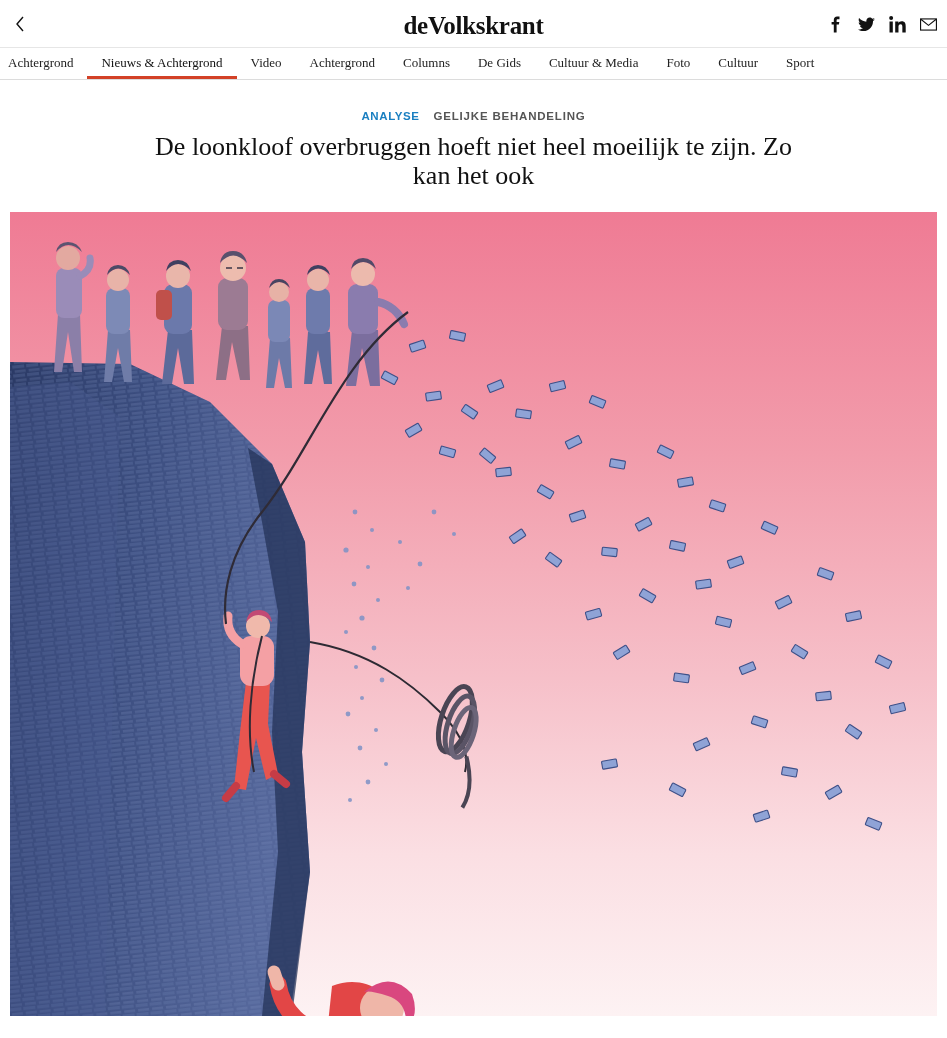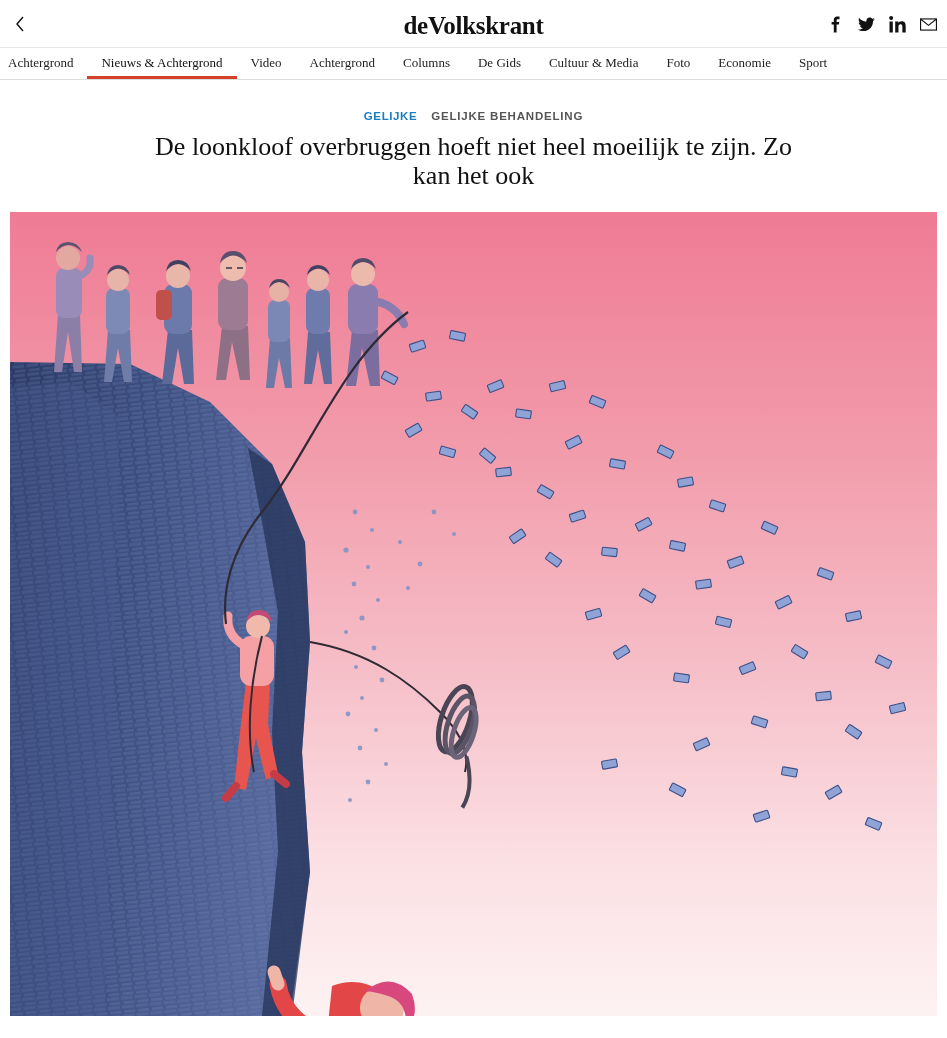--- a/index.html
+++ b/index.html
@@ -184,30 +184,30 @@
   <div class="nav-item">
       <span>De Gids</span>
     </div>
   <div class="nav-item">
       <span>Cultuur &amp; Media</span>
     </div>
   <div class="nav-item">
       <span>Foto</span>
     </div>
   <div class="nav-item">
-      <span>Economie</span>
+      <span>Cultuur</span>
     </div>
   <div class="nav-item">
       <span>Sport</span>
     </div>
 </div>
 
 <div class="article">
   <div class="kicker">
-    <span class="analyse">GELIJKE</span><span class="topic">GELIJKE BEHANDELING</span>
+    <span class="analyse">ANALYSE</span><span class="topic">GELIJKE BEHANDELING</span>
   </div>
   <h1 class="headline">De loonkloof overbruggen hoeft niet heel moeilijk te zijn. Zo kan het ook</h1>
 </div>
 
 <div class="figure">
   <div class="figure-inner">
     <svg viewBox="0 0 927 804" preserveAspectRatio="none">
       <defs>
         <linearGradient id="sky" x1="0" y1="0" x2="0" y2="1">
           <stop offset="0%" stop-color="#ef7b94"></stop>

